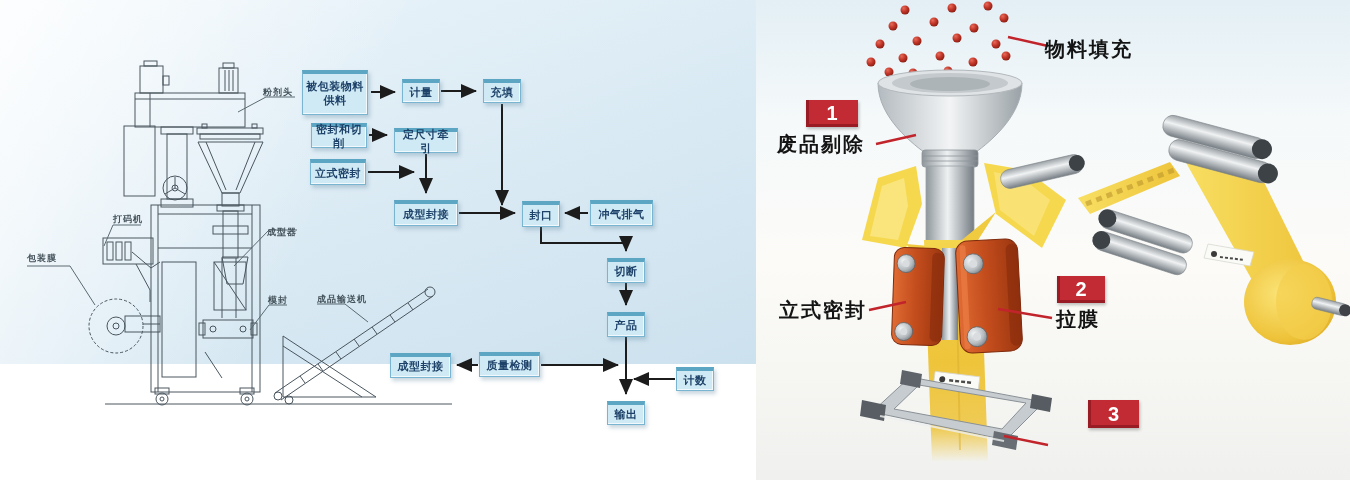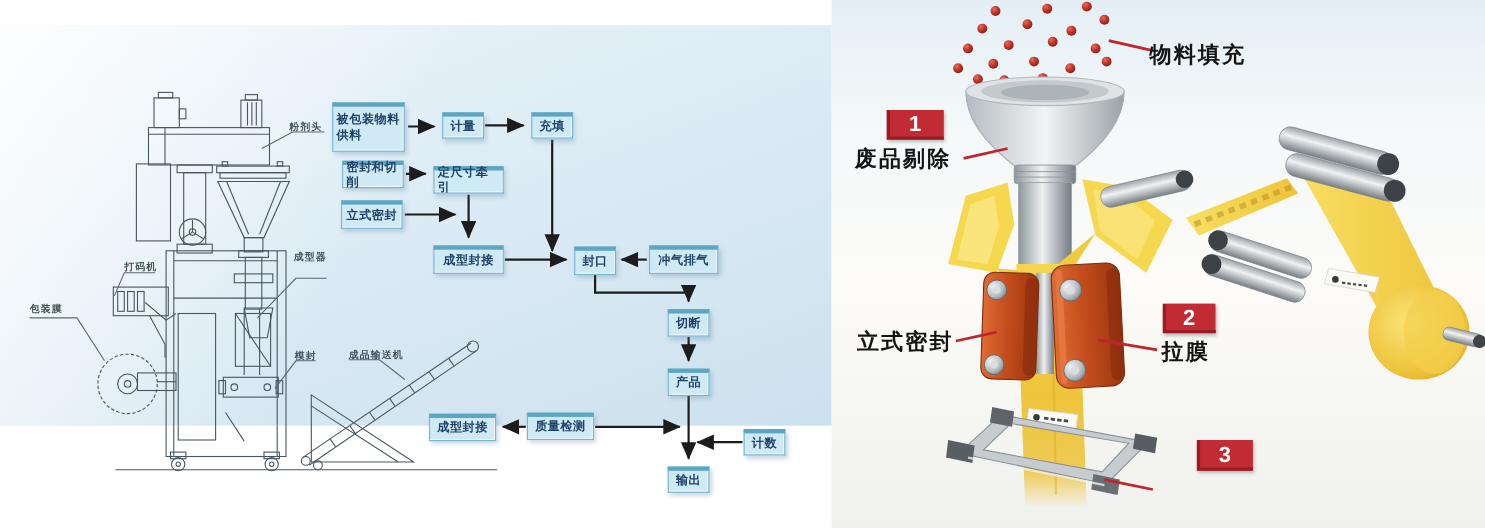--- a/index.html
+++ b/index.html
@@ -1,24 +1,24 @@
 <!DOCTYPE html>
 <html><head>
 <meta charset="utf-8">
 <style>
   html,body{margin:0;padding:0;background:#fff;}
   .stage{position:relative;width:1350px;height:480px;overflow:hidden;
          font-family:"Liberation Sans","DejaVu Sans",sans-serif;}
   
   .left-panel{position:absolute;left:0;top:0;width:756px;height:364px;
     background-image:linear-gradient(115deg, rgba(255,255,255,.85), rgba(255,255,255,0) 45%),
-                     linear-gradient(160deg,#eef6fb 0%,#ddecf5 45%,#cce1ee 100%);margin-top:23px;}
+                     linear-gradient(160deg,#eef6fb 0%,#ddecf5 45%,#cce1ee 100%);}
   .left-panel svg{position:absolute;left:0;top:0;}
   .fbox{position:absolute;display:flex;align-items:center;justify-content:center;
-    text-align:left;box-sizing:border-box;padding:1px 3px;
+    text-align:center;box-sizing:border-box;padding:1px 3px;
     background:#cfeaf5;border:1px solid #79b5d1;border-top:4px solid #5ca6c4;
     box-shadow:2px 3px 4px rgba(90,130,155,.32), inset -1px -1px 0 rgba(255,255,255,.7);
     color:#1d4168;font-size:11px;font-weight:bold;line-height:1.25;letter-spacing:.5px;}
   .mlabel{position:absolute;color:#44525a;font-size:9px;font-weight:bold;
     letter-spacing:1px;white-space:nowrap;}
   
   .right-panel{position:absolute;left:756px;top:0;width:636px;height:480px;
     background-image:linear-gradient(180deg,#e3eff5 0%,#f5f9fa 25%,#fcfbf8 55%,#f0f1ee 100%);}
   .right-panel svg{position:absolute;left:0;top:0;}
   .badge{position:absolute;display:flex;align-items:center;justify-content:center;
@@ -171,21 +171,21 @@
         <path d="M626,283 V305" marker-end="url(#ah)"></path>
         <path d="M626,337 V394" marker-end="url(#ah)"></path>
         <path d="M541,365 H618" marker-end="url(#ah)"></path>
         <path d="M478,365 H457" marker-end="url(#ah)"></path>
         <path d="M675,379 H634" marker-end="url(#ah)"></path>
       </g>
     </svg>
 
     <div class="mlabel" style="left:263px;top:86px">粉剂头</div>
     <div class="mlabel" style="left:113px;top:213px">打码机</div>
-    <div class="mlabel" style="left:267px;top:204px">成型器</div>
+    <div class="mlabel" style="left:267px;top:226px">成型器</div>
     <div class="mlabel" style="left:27px;top:252px">包装膜</div>
     <div class="mlabel" style="left:268px;top:294px">模封</div>
     <div class="mlabel" style="left:317px;top:293px">成品输送机</div>
 
     <div class="fbox" style="left:302px;top:70px;width:66px;height:45px">被包装物料供料</div>
     <div class="fbox" style="left:402px;top:79px;width:38px;height:24px">计量</div>
     <div class="fbox" style="left:483px;top:79px;width:38px;height:24px">充填</div>
     <div class="fbox" style="left:311px;top:123px;width:56px;height:25px">密封和切削</div>
     <div class="fbox" style="left:394px;top:128px;width:64px;height:25px">定尺寸牵引</div>
     <div class="fbox" style="left:310px;top:159px;width:56px;height:26px">立式密封</div>

